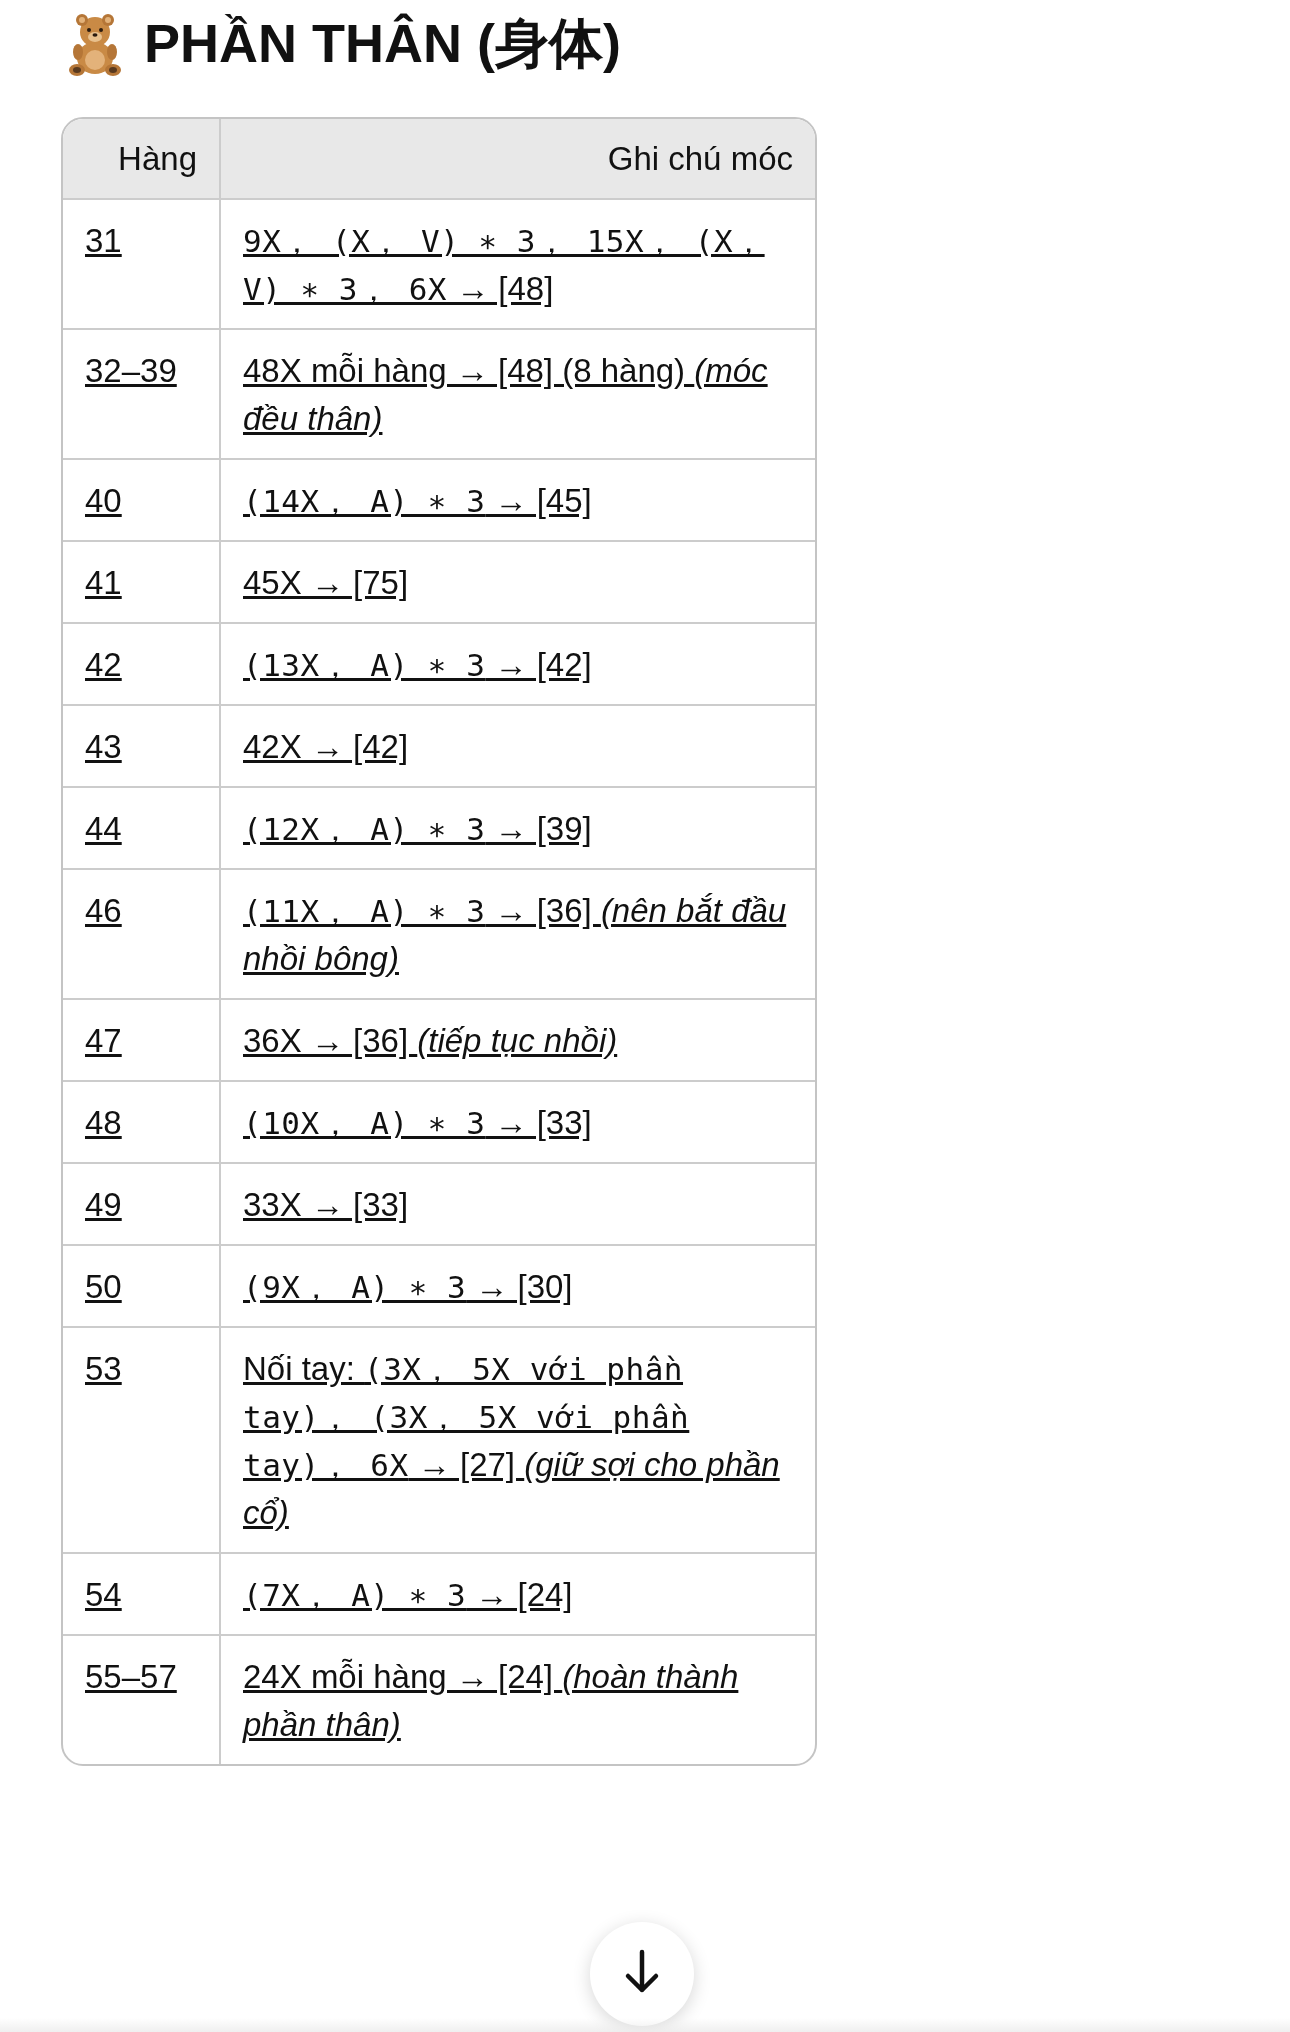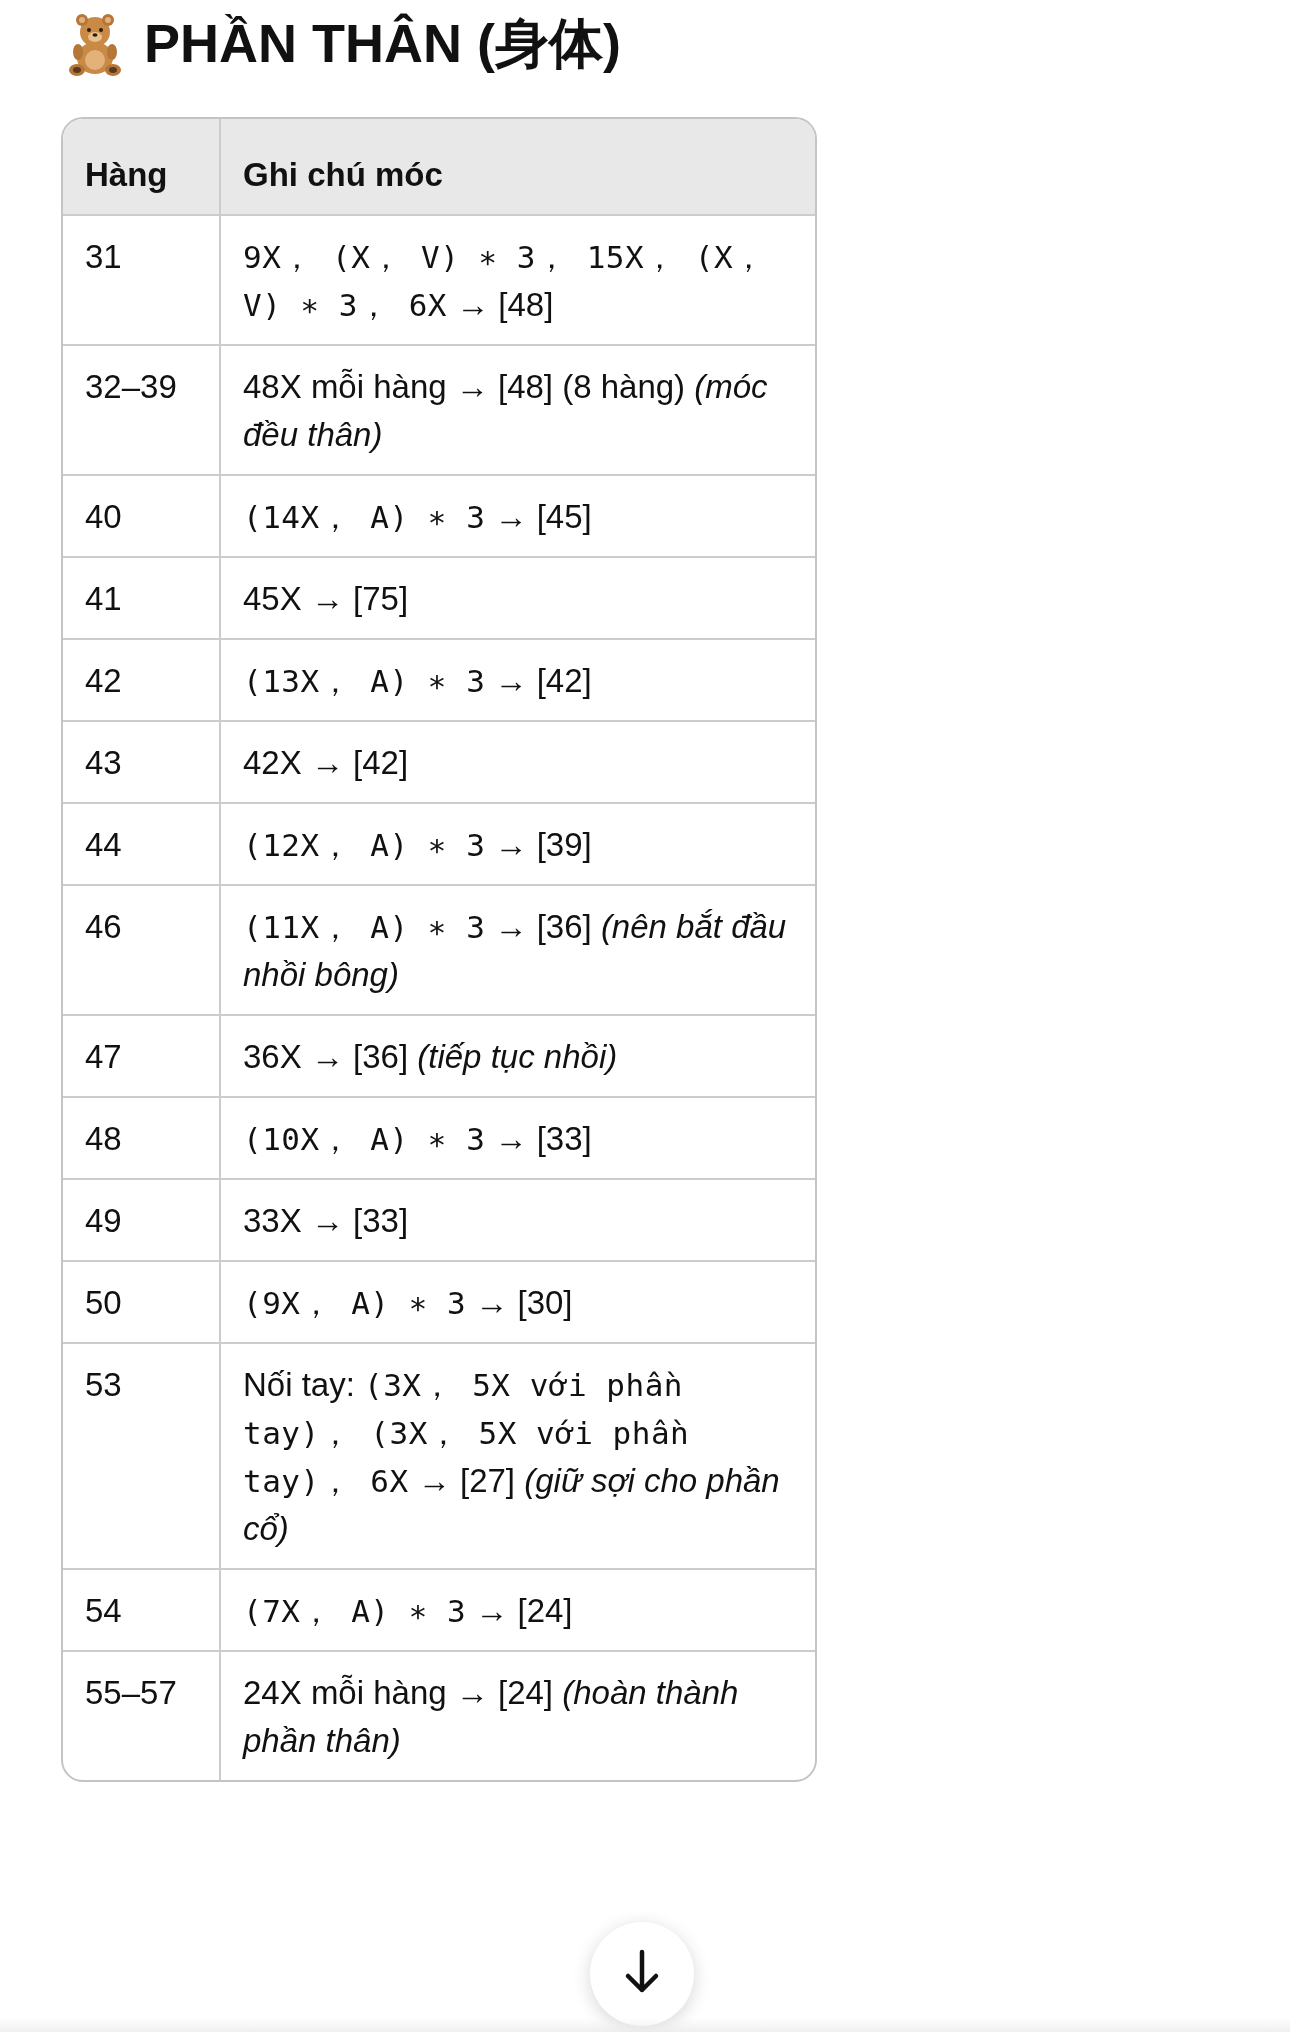--- a/index.html
+++ b/index.html
@@ -17,22 +17,22 @@
     position: absolute; left: 61px; top: 117px; width: 752px;
     border: 2px solid #c4c4c4; border-radius: 22px; overflow: hidden;
     background: #ffffff;
   }
   table { border-collapse: collapse; width: 100%; table-layout: fixed; }
   col.c1 { width: 157px; }
   th, td {
     text-align: left; vertical-align: top; font-size: 33px; line-height: 48px;
     padding: 0 22px; border-bottom: 2px solid #cccccc;
   }
-  th { background: #e8e8e8; font-weight: 700; height: 79px; vertical-align: middle; padding-top: 16px; }
-  td { padding-top: 17px; padding-bottom: 15px; font-weight: 400; }
+  th { background: #e8e8e8; font-weight: 400; height: 79px; vertical-align: middle; padding-top: 0; text-align: right; }
+  td { padding-top: 17px; padding-bottom: 15px; font-weight: 400; text-decoration: underline; }
   th:first-child, td:first-child { border-right: 2px solid #cccccc; }
   tr:last-child td { border-bottom: none; }
   td.note { padding-right: 20px; }
   .code { font-family: "DejaVu Sans Mono", "Liberation Mono", monospace; font-size: 31px; letter-spacing: 0.5px; }
   .em { font-style: italic; }
   .scroll-btn {
     position: absolute; left: 590px; top: 1922px; width: 104px; height: 104px;
     border-radius: 50%; background: #ffffff;
     box-shadow: 0 4px 18px rgba(0,0,0,0.16);
     display: flex; align-items: center; justify-content: center; cursor: pointer;

